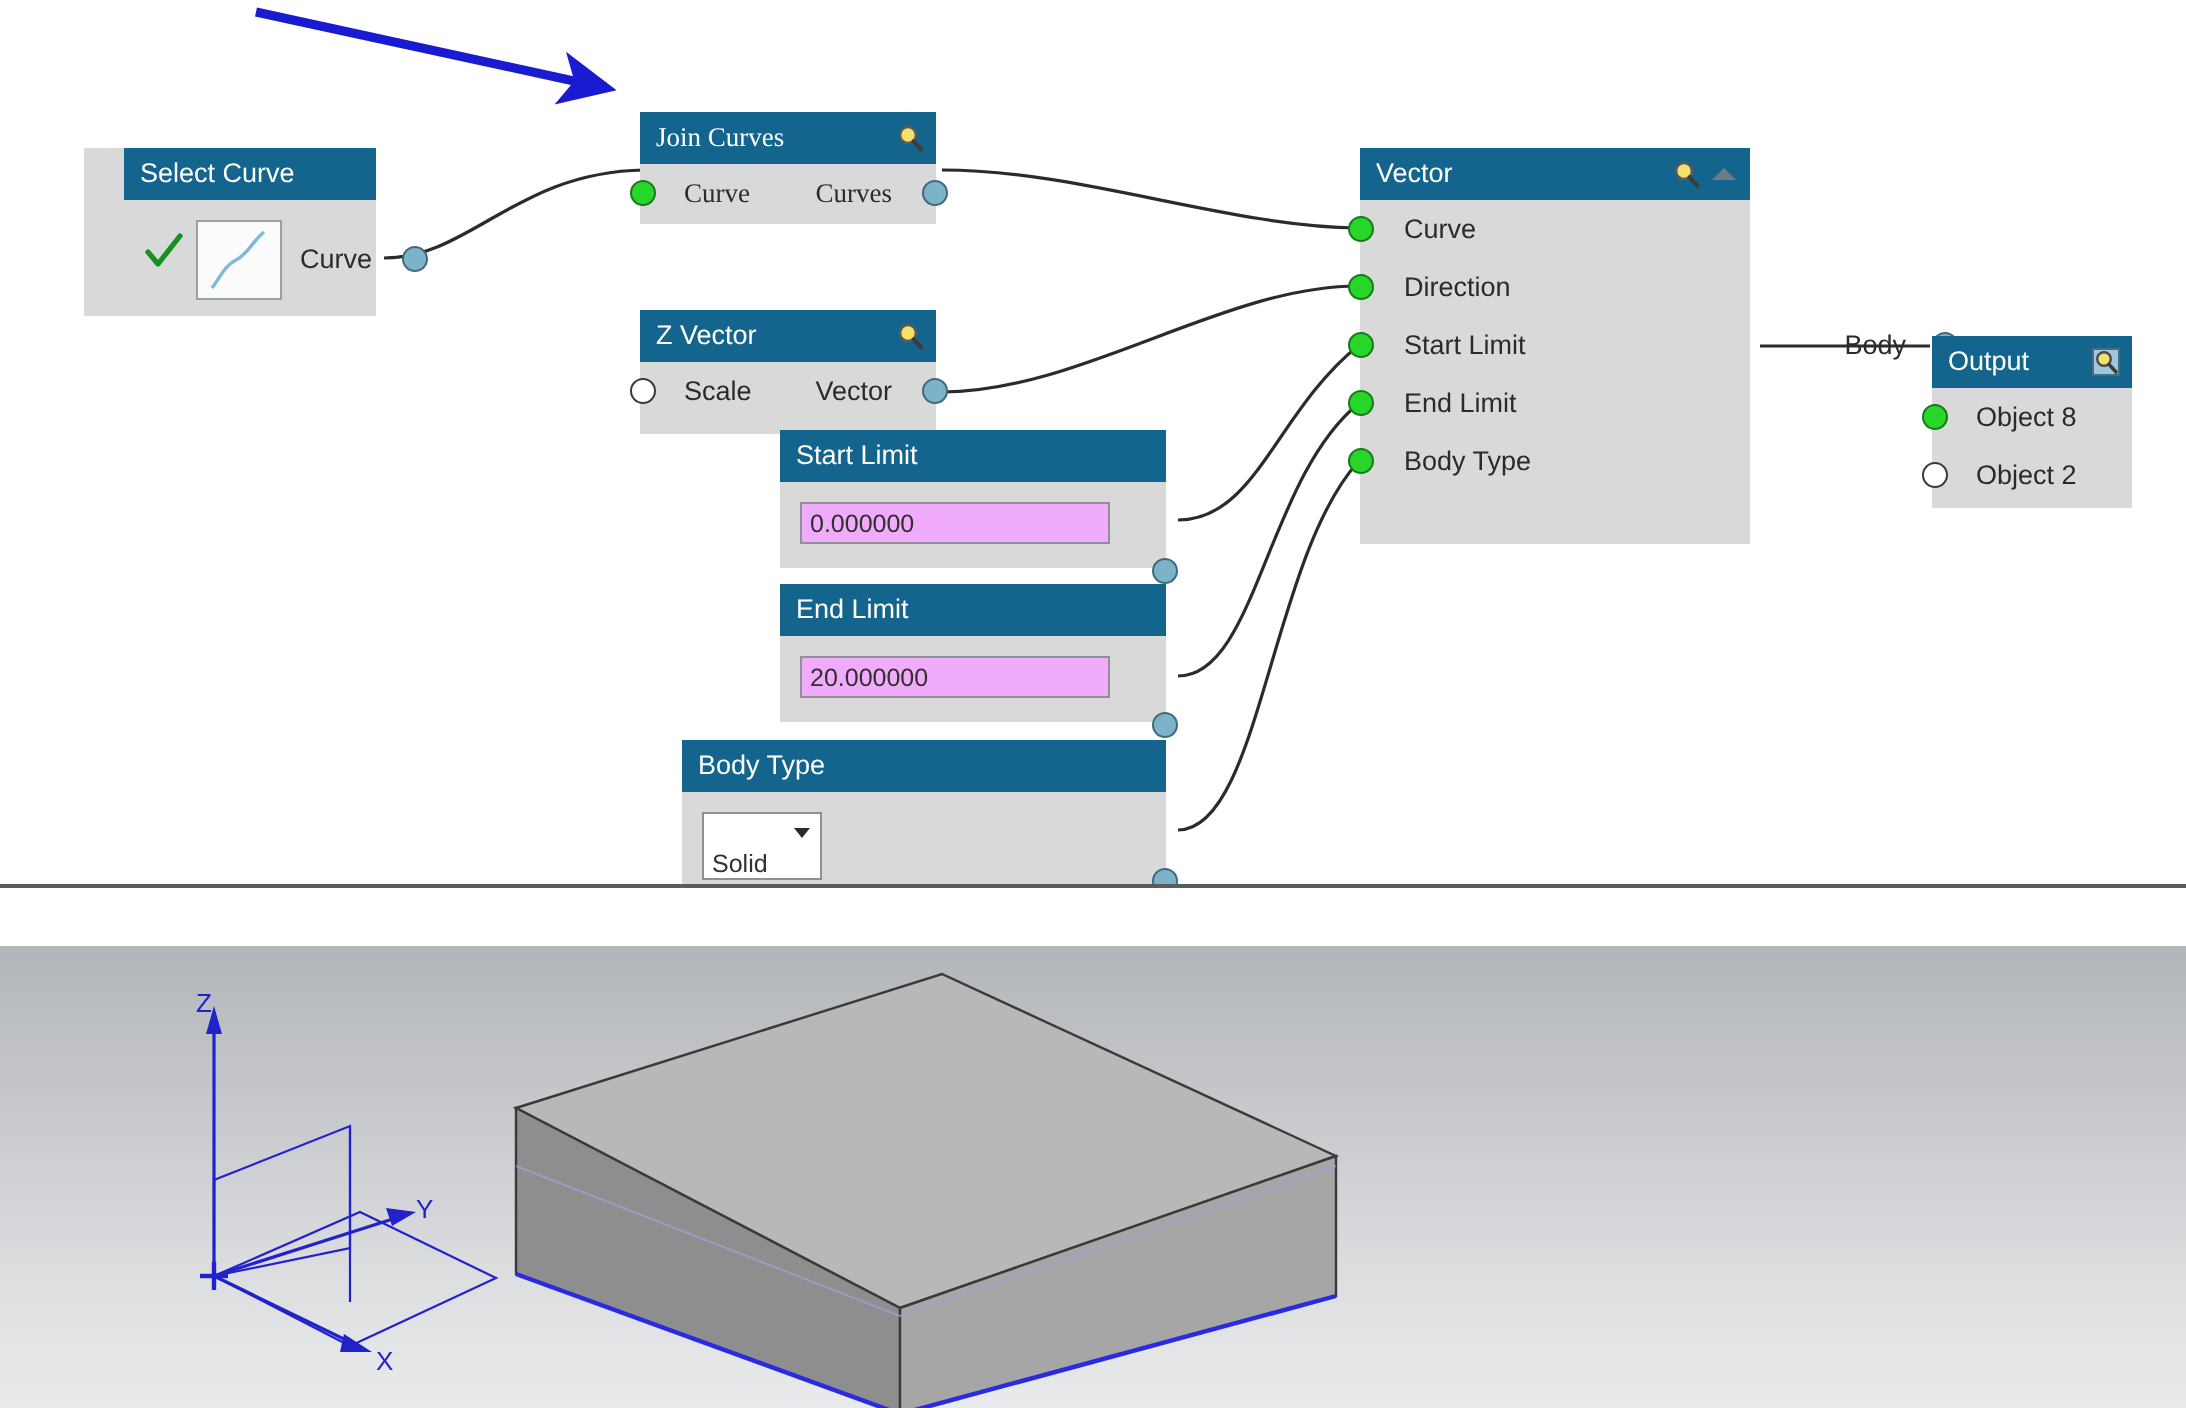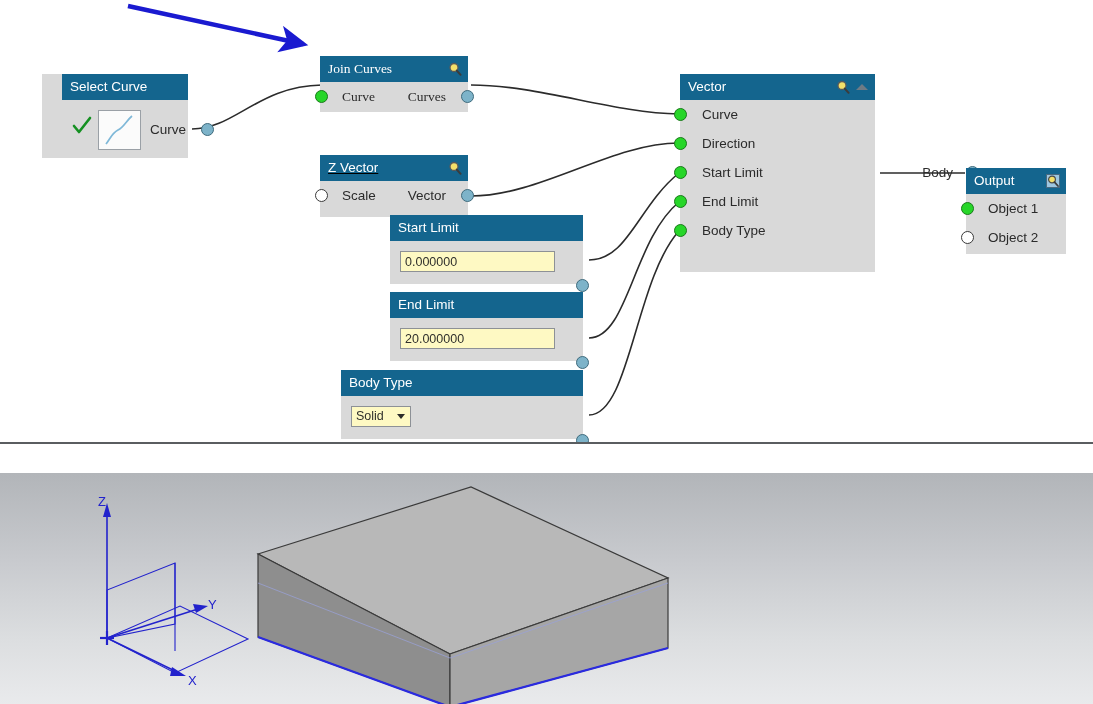--- a/index.html
+++ b/index.html
@@ -102,54 +102,54 @@
     background: #fbfbfb;
     border: 1px solid #9aa0a6;
     box-sizing: border-box;
   }
 
   
   #node-join-curves { left: 320px; top: 56px; width: 148px; font-family: Liberation Serif, serif; }
   #node-join-curves .node-body { height: 30px; }
 
   
-  #node-z-vector { left: 320px; top: 155px; width: 148px; text-decoration: underline; }
+  #node-z-vector { left: 320px; top: 155px; width: 148px; }
   #node-z-vector .node-body { height: 36px; }
 
   
   #node-extrude { left: 680px; top: 74px; width: 195px; }
   #node-extrude .node-body { height: 172px; }
 
   
   #node-output { left: 966px; top: 132px; width: 100px; margin-top: 36px; }
   #node-output .node-body { height: 60px; }
 
   
   .value-node .node-body { padding: 10px 0 12px 0; }
   .value-input {
     margin-left: 10px;
     width: 155px; height: 21px;
-    background: #fef9c3;
+    background: #f0abfc;
     border: 1px solid #8d9196;
     box-sizing: border-box;
     font-family: "Liberation Sans", sans-serif;
     font-size: 12.5px;
     color: #30302c;
     padding: 0 4px;
     line-height: 19px;
   }
   .value-select {
     margin-left: 10px;
     width: 60px; height: 21px;
-    background: #fef9c3;
+    background: #ffffff;
     border: 1px solid #8d9196;
     box-sizing: border-box;
     font-size: 12.5px;
     color: #30302c;
-    padding: 0 4px;
+    padding: 16px 4px;
     line-height: 19px;
     position: relative;
     white-space: nowrap;
   }
   .sel-caret {
     position: absolute; right: 5px; top: 7px;
     width: 0; height: 0;
     border-left: 4px solid transparent;
     border-right: 4px solid transparent;
     border-top: 5px solid #2b2b2b;
@@ -311,21 +311,21 @@
           <svg class="mag-icon" width="14" height="14" viewBox="0 0 14 14">
             <rect x="0.5" y="0.5" width="13" height="13" fill="#9ec6e0" stroke="#4a6a80" stroke-width="1"></rect>
             <circle cx="6" cy="5.5" r="3.4" fill="#f4e06a" stroke="#4a4a4a" stroke-width="1.2"></circle>
             <line x1="8.5" y1="8.2" x2="12" y2="12" stroke="#3c3c3c" stroke-width="1.8" stroke-linecap="round"></line>
           </svg>
         </span>
       </div>
       <div class="node-body">
         <div class="port-row">
           <span class="port green" style="left:-5px; top:8px;"></span>
-          <span class="port-label-left">Object 1</span>
+          <span class="port-label-left">Object 8</span>
         </div>
         <div class="port-row">
           <span class="port empty" style="left:-5px; top:8px;"></span>
           <span class="port-label-left">Object 2</span>
         </div>
       </div>
     </div>
 
     <div class="node value-node" id="node-start-limit">
       <div class="node-header">

